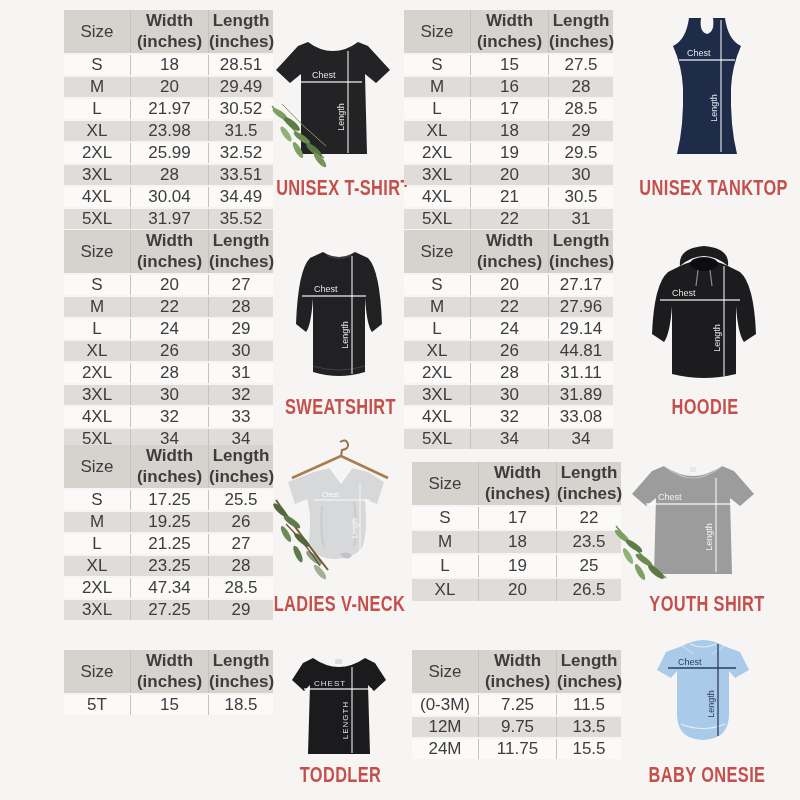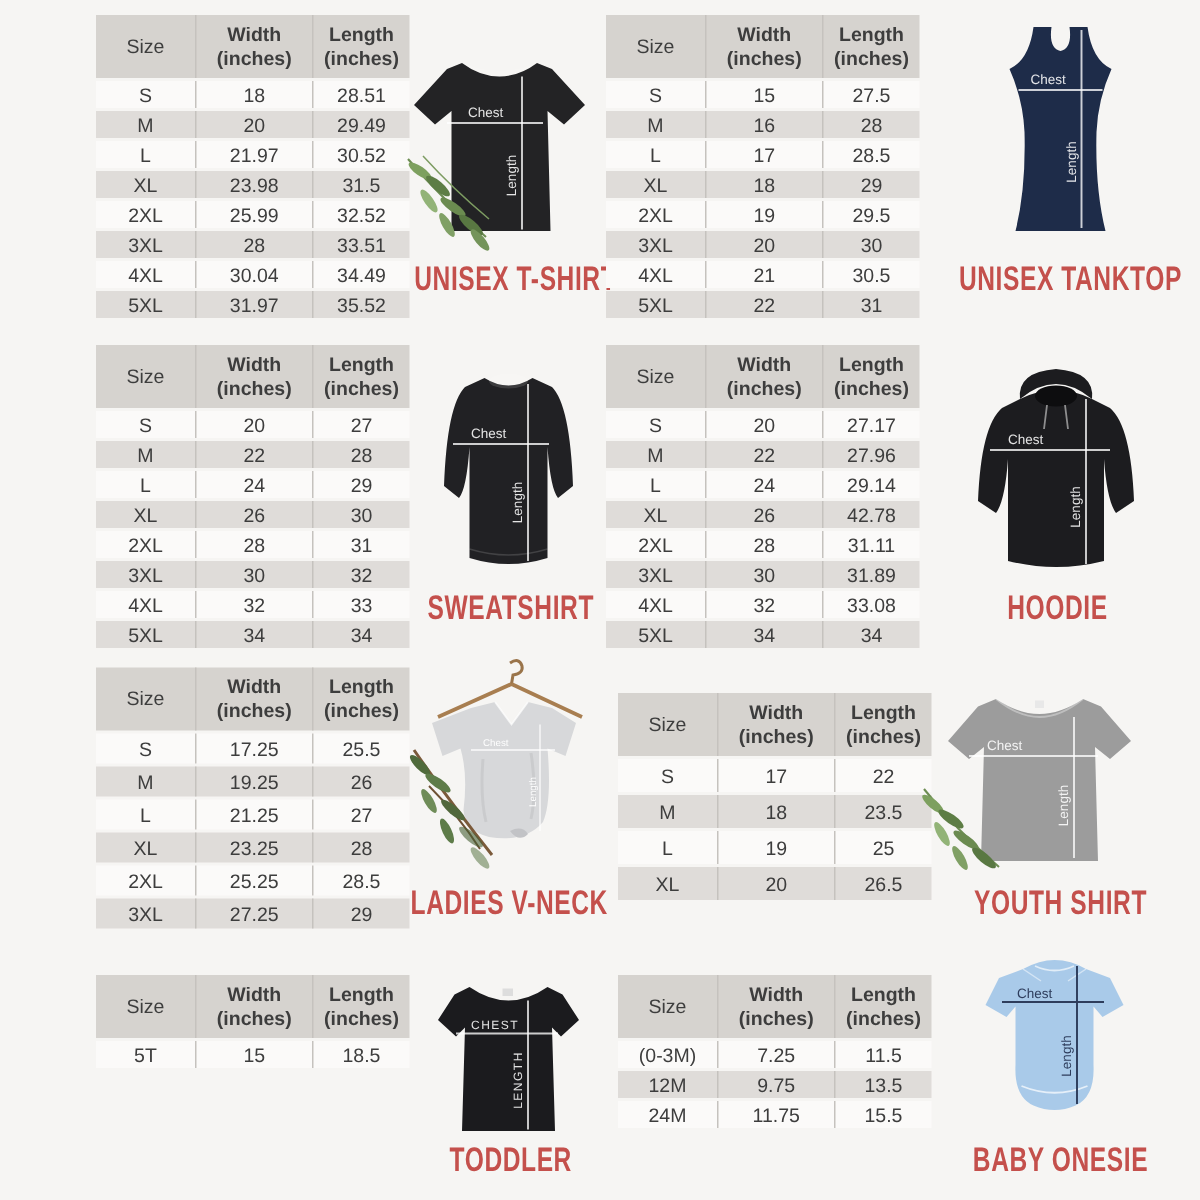--- a/index.html
+++ b/index.html
@@ -10,21 +10,21 @@
   }
   .canvas{position:relative;width:800px;height:800px;background:#f6f5f3;}
 
   
   table.size-table{
     position:absolute;
     width:207px;
     border-collapse:separate;
     border-spacing:0 2px;
     table-layout:fixed;
-    font-size:13px;
+    font-size:17px;
     color:#3d3d3d;
   }
   table.size-table th{
     background:#d6d3cf;
     font-weight:normal;
     height:42px;
     text-align:center;
     line-height:1.25;
     padding:0;
   }
@@ -311,21 +311,21 @@
           <td>27.96</td>
         </tr>
         <tr>
           <td>L</td>
           <td>24</td>
           <td>29.14</td>
         </tr>
         <tr>
           <td>XL</td>
           <td>26</td>
-          <td>42.78</td>
+          <td>44.81</td>
         </tr>
         <tr>
           <td>2XL</td>
           <td>28</td>
           <td>31.11</td>
         </tr>
         <tr>
           <td>3XL</td>
           <td>30</td>
           <td>31.89</td>
@@ -385,21 +385,21 @@
           <td>21.25</td>
           <td>27</td>
         </tr>
         <tr>
           <td>XL</td>
           <td>23.25</td>
           <td>28</td>
         </tr>
         <tr>
           <td>2XL</td>
-          <td>25.25</td>
+          <td>47.34</td>
           <td>28.5</td>
         </tr>
         <tr>
           <td>3XL</td>
           <td>27.25</td>
           <td>29</td>
         </tr>
       </tbody>
   </table>
 

